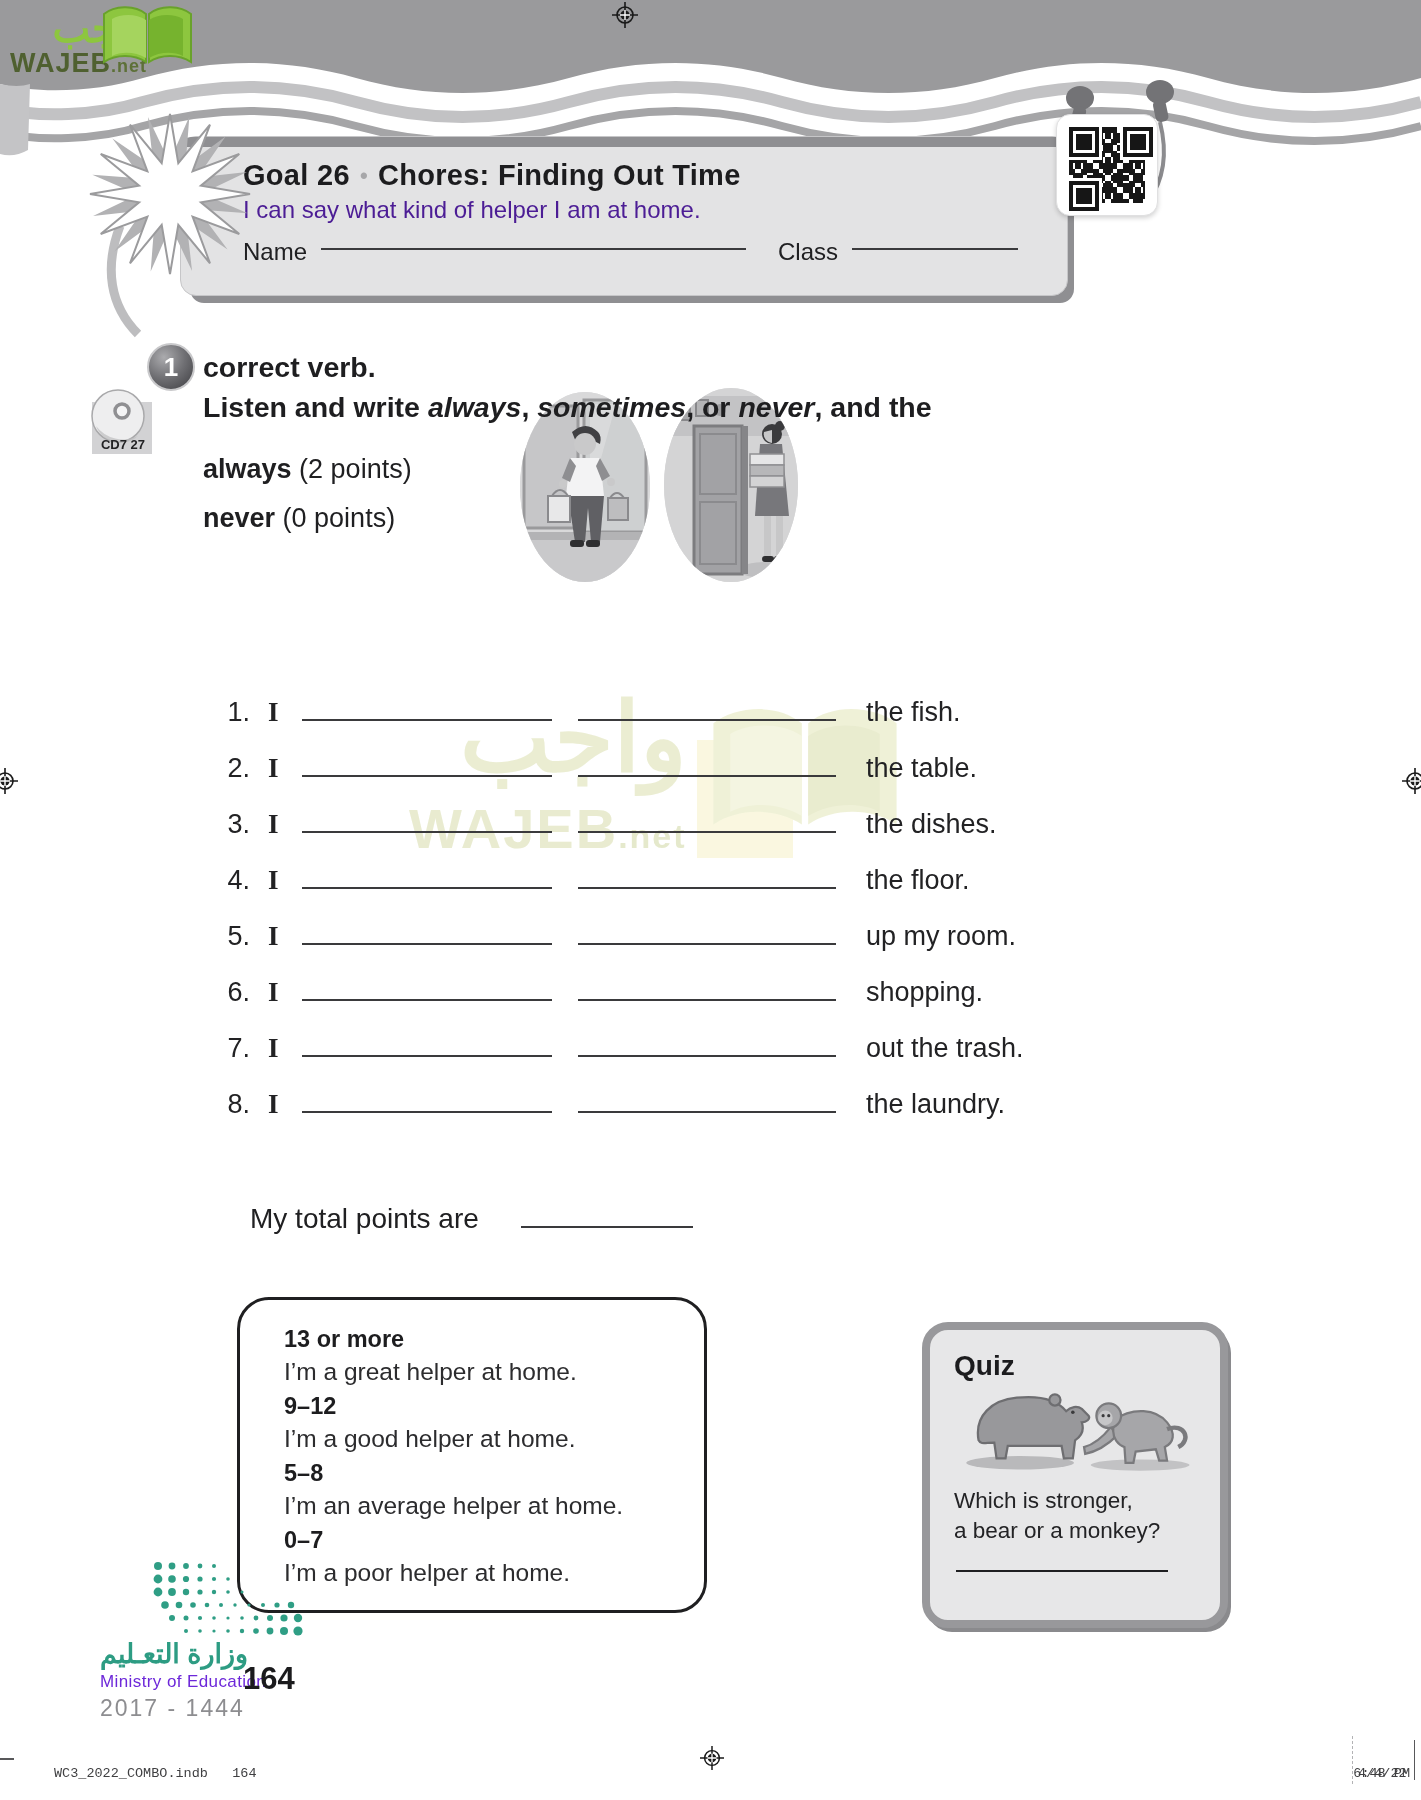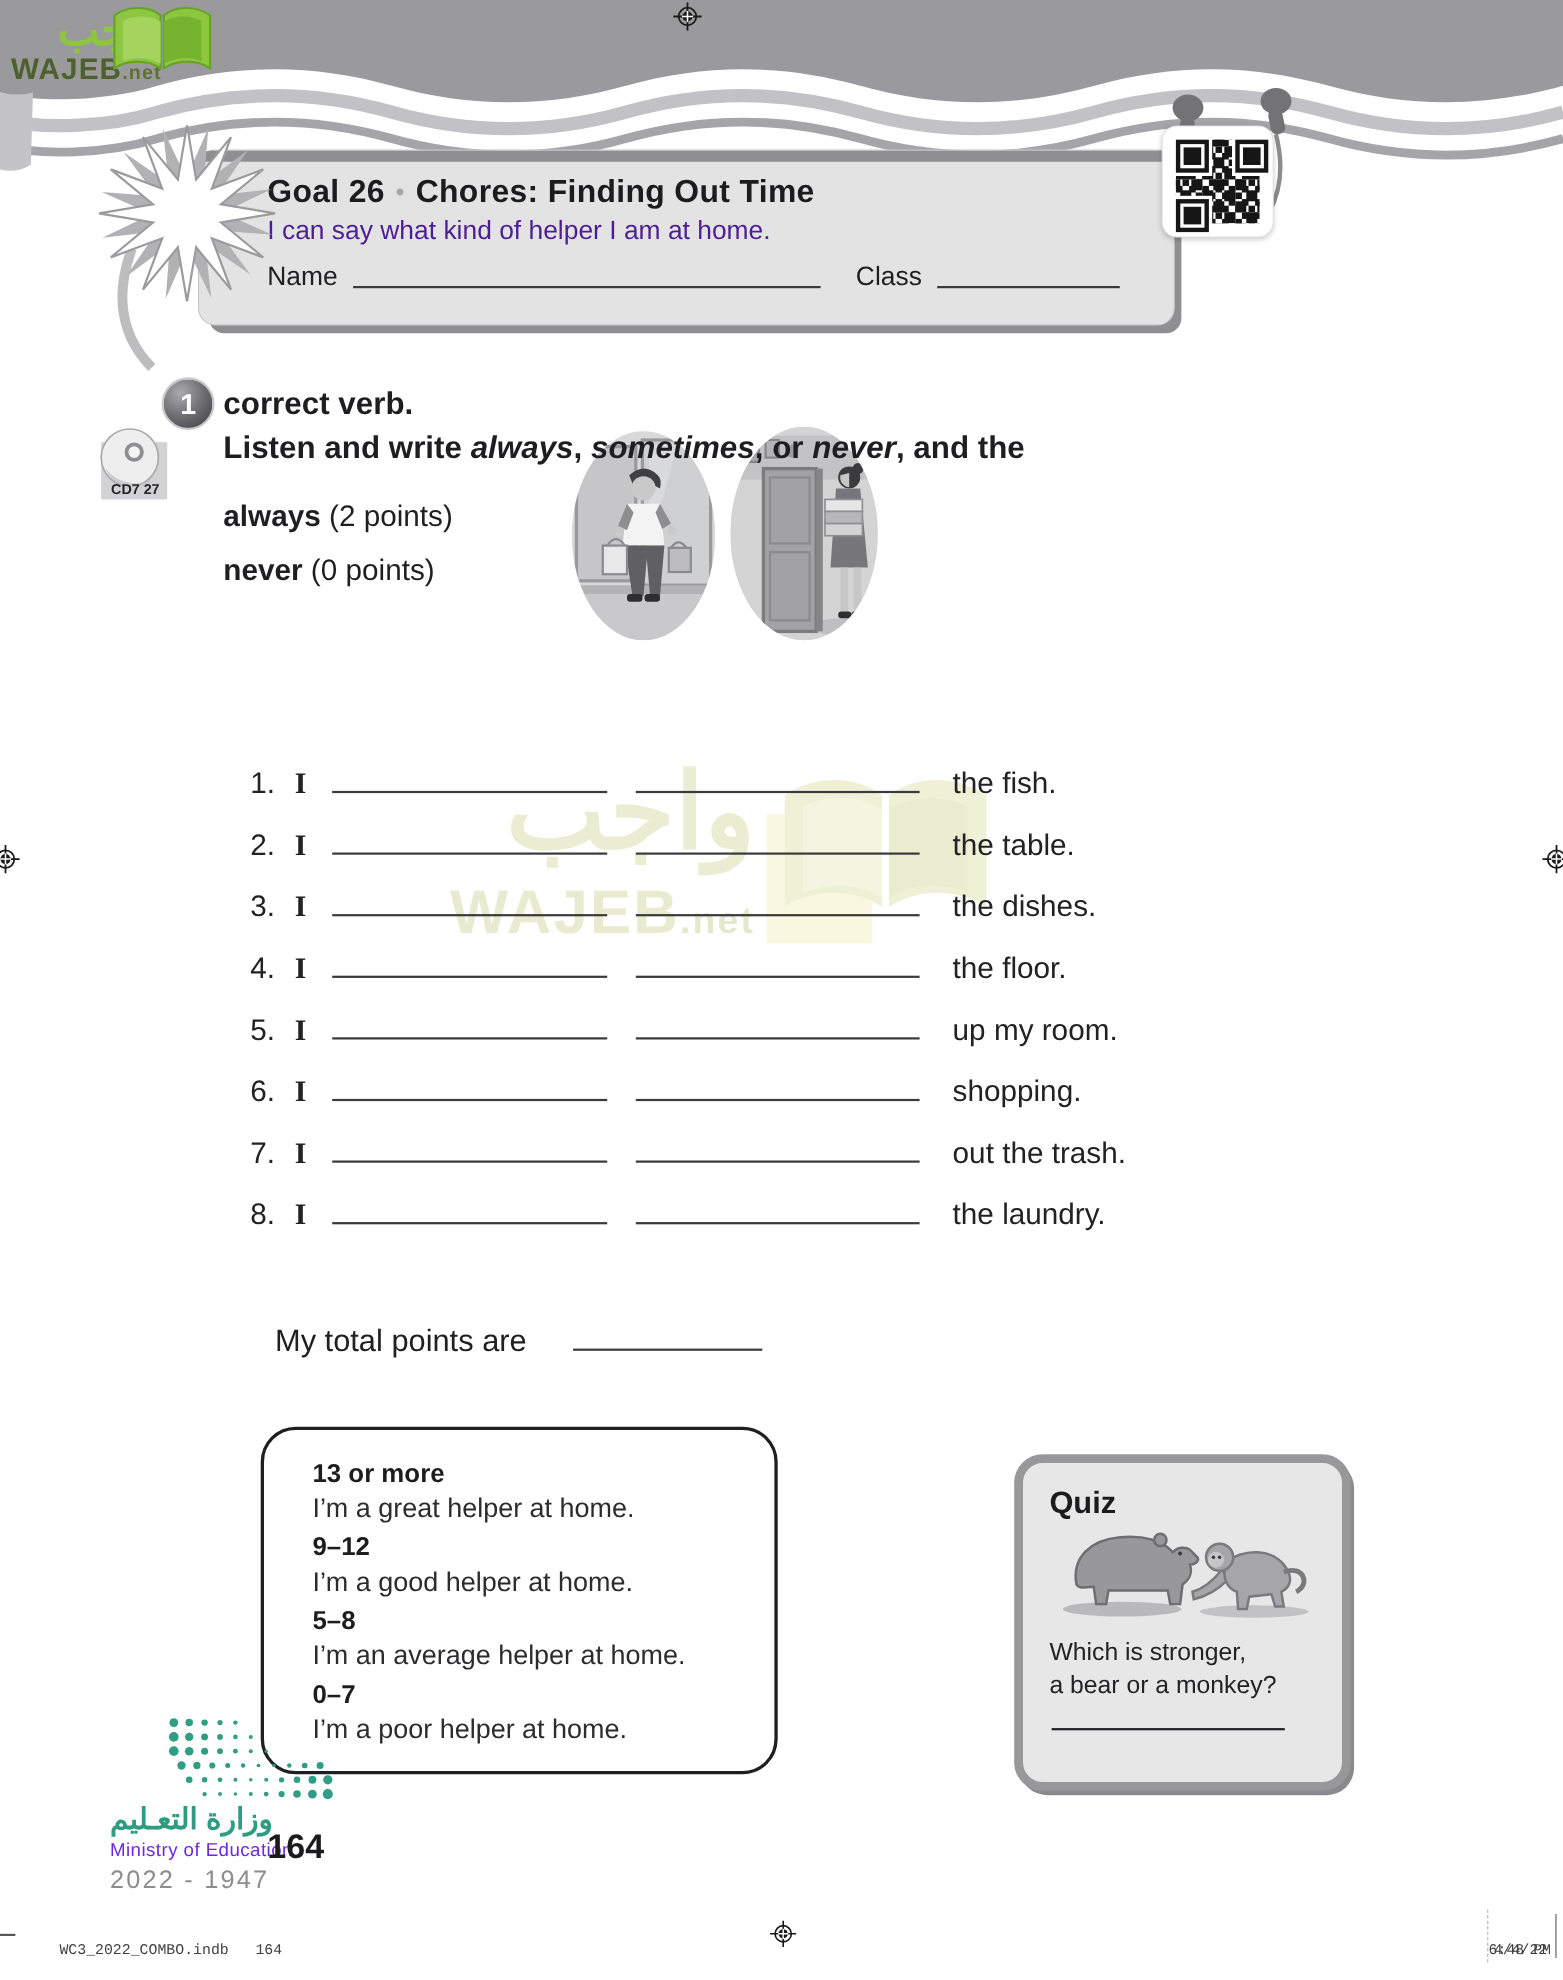--- a/index.html
+++ b/index.html
@@ -24,21 +24,21 @@
 
   
   .hcard{position:absolute;left:180px;top:136px;width:886px;height:158px;background:#e3e3e4;
          border:1px solid #c6c6c8;border-radius:16px;box-shadow:8px 9px 0 -2px #8f8f92;z-index:4}
   .hcard::before{content:"";position:absolute;top:0;left:0;right:0;height:10px;background:#8f8f92;
                  border-radius:15px 15px 0 0}
   .hcard .inner{position:absolute;left:62px;top:22px;right:26px}
   .htitle{font-size:29px;font-weight:800;color:#1c1c1e;letter-spacing:.3px}
   .htitle .dot{color:#a7a7a9;font-size:22px;margin:0 10px;vertical-align:2px}
   .hsub{font-size:24px;margin-top:4px;color:#4c1d95}
-  .hname{display:flex;align-items:center;margin-top:14px;font-size:24px;color:#202022}
+  .hname{display:flex;align-items:flex-start;margin-top:14px;font-size:24px;color:#202022}
   .bl{display:inline-block;border-bottom:2.4px solid #3a3a3c;height:10px;margin-bottom:-7px}
 
   
   .badge{position:absolute;left:147px;top:343px;width:44px;height:44px;border-radius:50%;
          background:radial-gradient(circle at 34% 28%,#ababae 0%,#707074 48%,#3c3c40 100%);
          border:2px solid #c9c9cb;color:#fff;font-size:26px;font-weight:800;display:flex;
          align-items:center;justify-content:center;z-index:3}
   .cdlabel{position:absolute;left:88px;top:437px;width:70px;text-align:center;font-size:13px;
            font-weight:700;color:#232325;z-index:3}
   .instr{position:absolute;left:203px;top:347px;width:880px;font-size:28.5px;font-weight:700;
@@ -397,21 +397,21 @@
       <circle cx="66" cy="73" r="1.6"></circle>
       <circle cx="80" cy="73" r="1.8"></circle>
       <circle cx="94" cy="73" r="2.2"></circle>
       <circle cx="108" cy="73" r="2.8"></circle>
       <circle cx="122" cy="73" r="3.4"></circle>
       <circle cx="136" cy="73" r="4"></circle>
       <circle cx="150" cy="73" r="4.6"></circle>
   </svg>
   <div class="min-ar">وزارة التعـليم</div>
   <div class="min-en">Ministry of Education</div>
-  <div class="min-yr">2022 - 1947</div>
+  <div class="min-yr">2017 - 1444</div>
   <div class="pnum">164</div>
 
   <div class="tick-l"></div>
   <div class="dash-v"></div>
   <div class="solid-v"></div>
   <span class="foot abs" style="left:54px;top:1766px">WC3_2022_COMBO.indb   164</span>
   <svg class="abs" style="left:700px;top:1746px;z-index:3" width="24" height="24" viewBox="0 0 26 26">
     <path d="M13,0 V26 M0,13 H26" stroke="#1a1a1a" stroke-width="1.6"></path>
       <circle cx="13" cy="13" r="8" fill="none" stroke="#1a1a1a" stroke-width="1.6"></circle>
       <circle cx="13" cy="13" r="4.6" fill="#1a1a1a"></circle>

